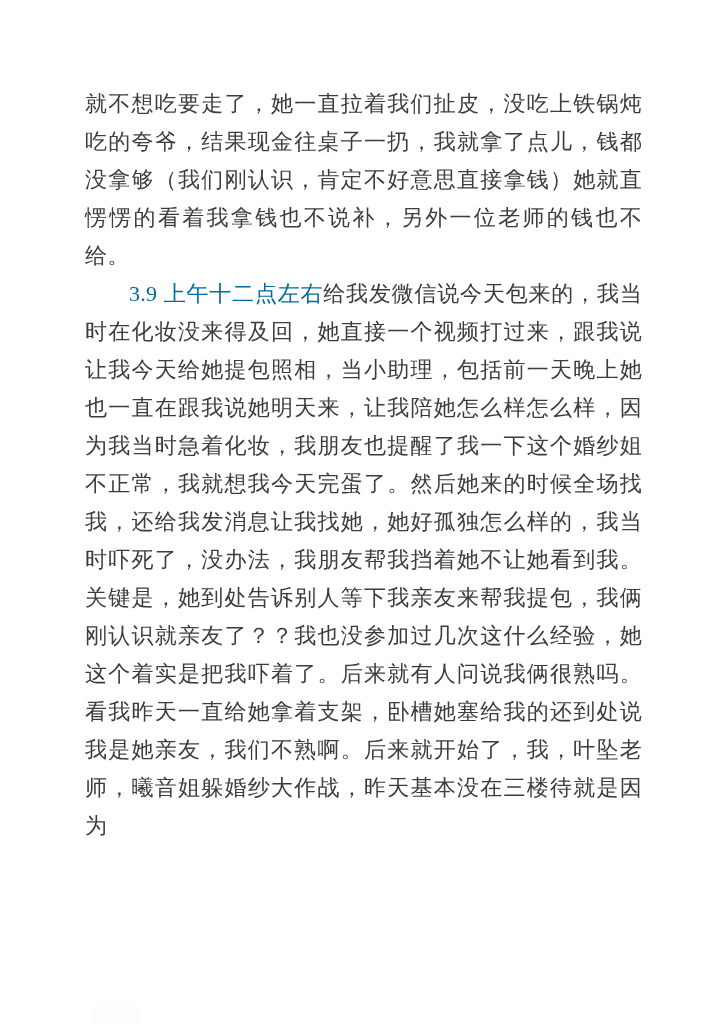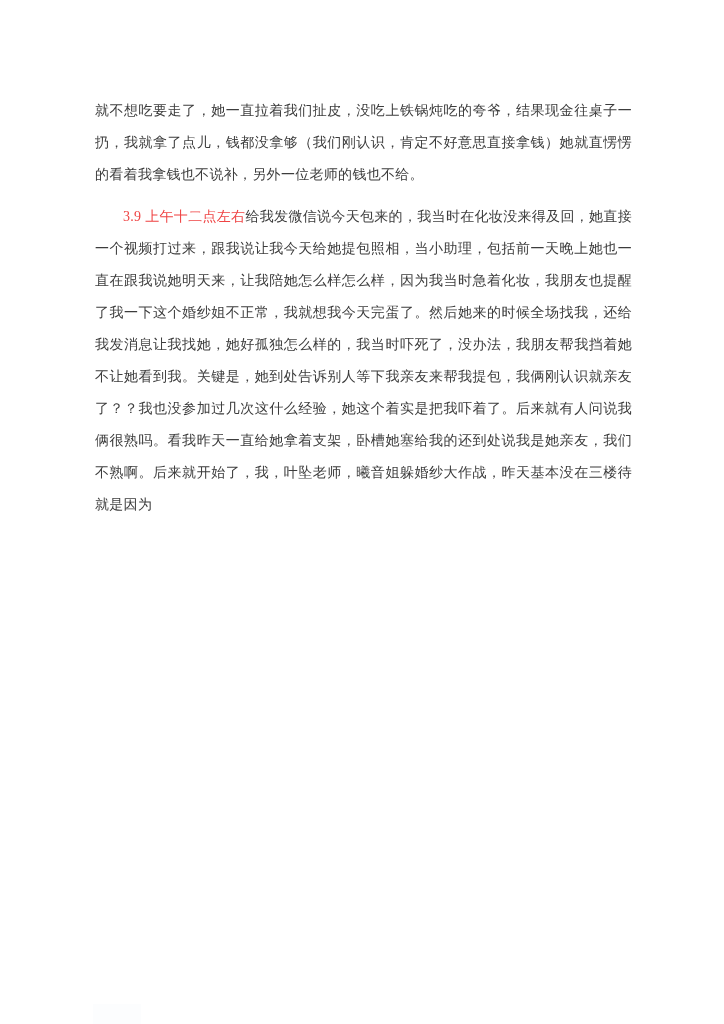--- a/index.html
+++ b/index.html
@@ -18,34 +18,34 @@
     position: absolute;
     top: 0;
     left: 0;
     width: 724px;
     height: 1024px;
     background: #ffffff;
     box-sizing: border-box;
     padding: 85px 82px 0 85px;
   }
   .doc-text p {
-    margin: 10px;
+    margin: 0;
     padding: 0;
-    font-size: 14px;
-    line-height: 32px;
+    font-size: 22px;
+    line-height: 38px;
     letter-spacing: 0.3px;
     color: #3c3c3c;
     text-align: justify;
     text-justify: inter-ideograph;
   }
   .doc-text p.indent {
     text-indent: 2em;
   }
   .highlight {
-    color: #ef4444;
+    color: #0369a1;
   }
   .page-artifact {
     position: absolute;
     left: 93px;
     top: 1004px;
     width: 48px;
     height: 20px;
     background: #fcfdfe;
   }
 </style>

